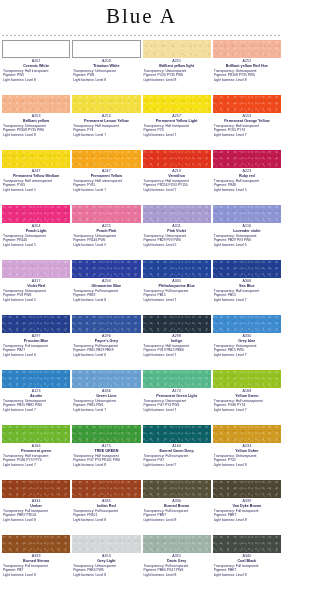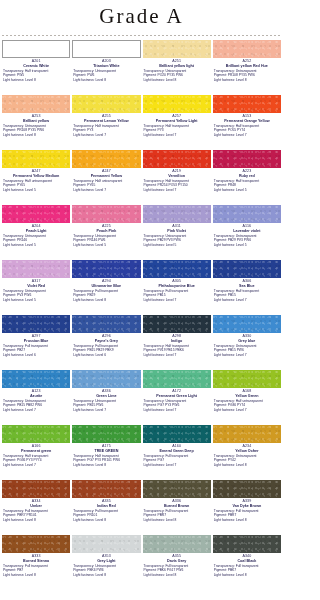--- a/index.html
+++ b/index.html
@@ -85,21 +85,21 @@
     white-space:nowrap;
     overflow:hidden;
   }
   .spec b{font-weight:normal;}
 </style>
 </head>
 <body>
 
 <div class="sheet">
 
-  <div class="title">Grade A</div>
+  <div class="title">Blue A</div>
   <div class="divider"></div>
 
   <div class="grid" id="swatch-grid">
       <div class="cell">
         <div class="swatch outline"></div>
         <div class="code">A201</div>
         <div class="name">Ceramic White</div>
         <div class="spec"><b>Transparency: </b><span>Half transparent</span></div>
         <div class="spec"><b>Pigment: </b><span>PW5</span></div>
         <div class="spec"><b>Light fastness: </b><span>Level 8</span></div>

